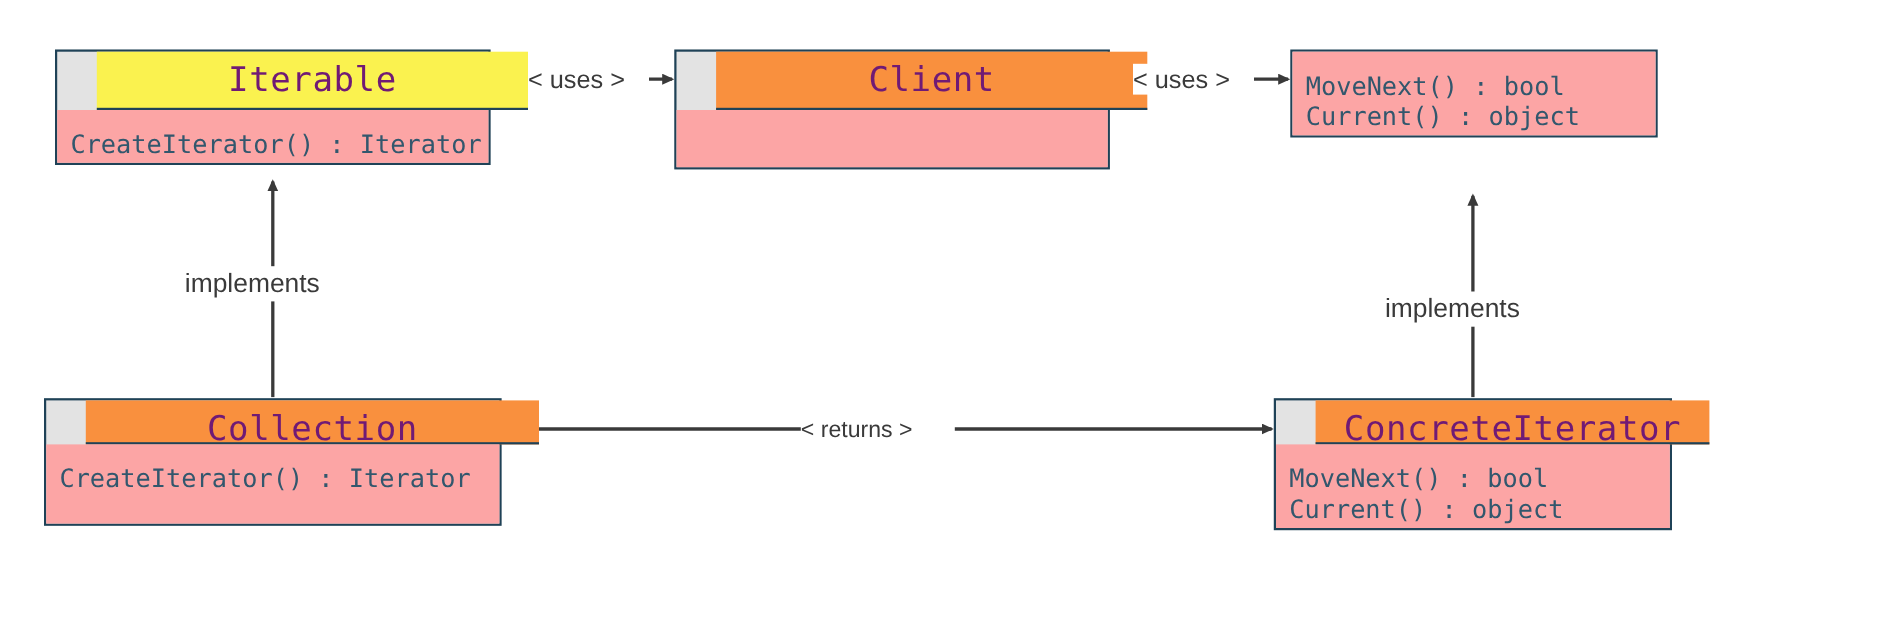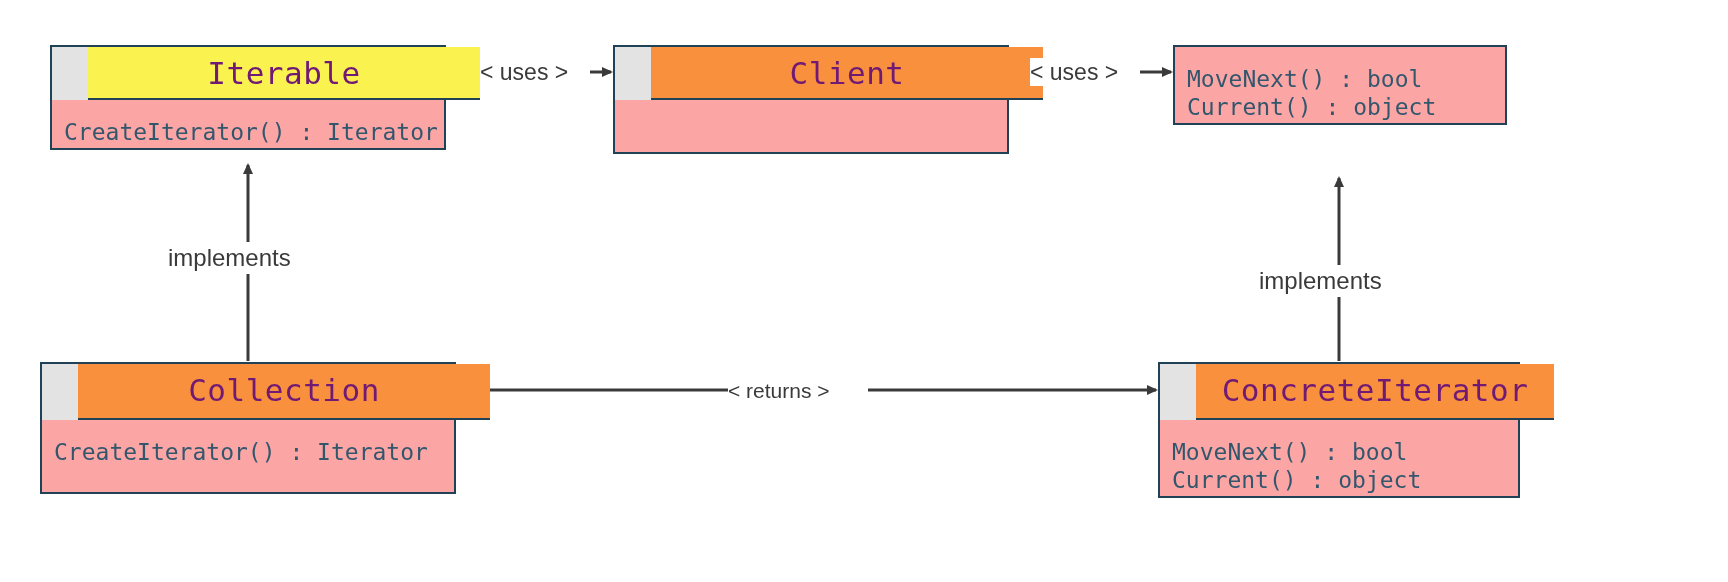--- a/index.html
+++ b/index.html
@@ -73,21 +73,21 @@
   #box-iterable  { left: 50px;   top: 45px;  width: 396px; }
   #box-client    { left: 613px;  top: 45px;  width: 396px; }
   #box-iterator  { left: 1173px; top: 45px;  width: 334px; }
   #box-collection{ left: 40px;   top: 362px; width: 416px; }
   #box-concrete  { left: 1158px; top: 362px; width: 362px; }
 
   #box-iterable  .uml-header,
   #box-client    .uml-header,
   #box-iterator  .uml-header { height: 53px; line-height: 53px; font-size: 31px; }
   #box-collection .uml-header,
-  #box-concrete   .uml-header { height: 56px; line-height: 52px; font-size: 31px; }
+  #box-concrete   .uml-header { height: 40px; line-height: 52px; font-size: 31px; }
 
   #box-iterable  .uml-body { height: 48px; }
   #box-client    .uml-body { height: 52px; }
   #box-iterator  .uml-body { height: 76px; }
   #box-collection .uml-body { height: 72px; }
   #box-concrete   .uml-body { height: 76px; }
 
   .uml-member { font-size: 23px; }
 </style>
 </head>

